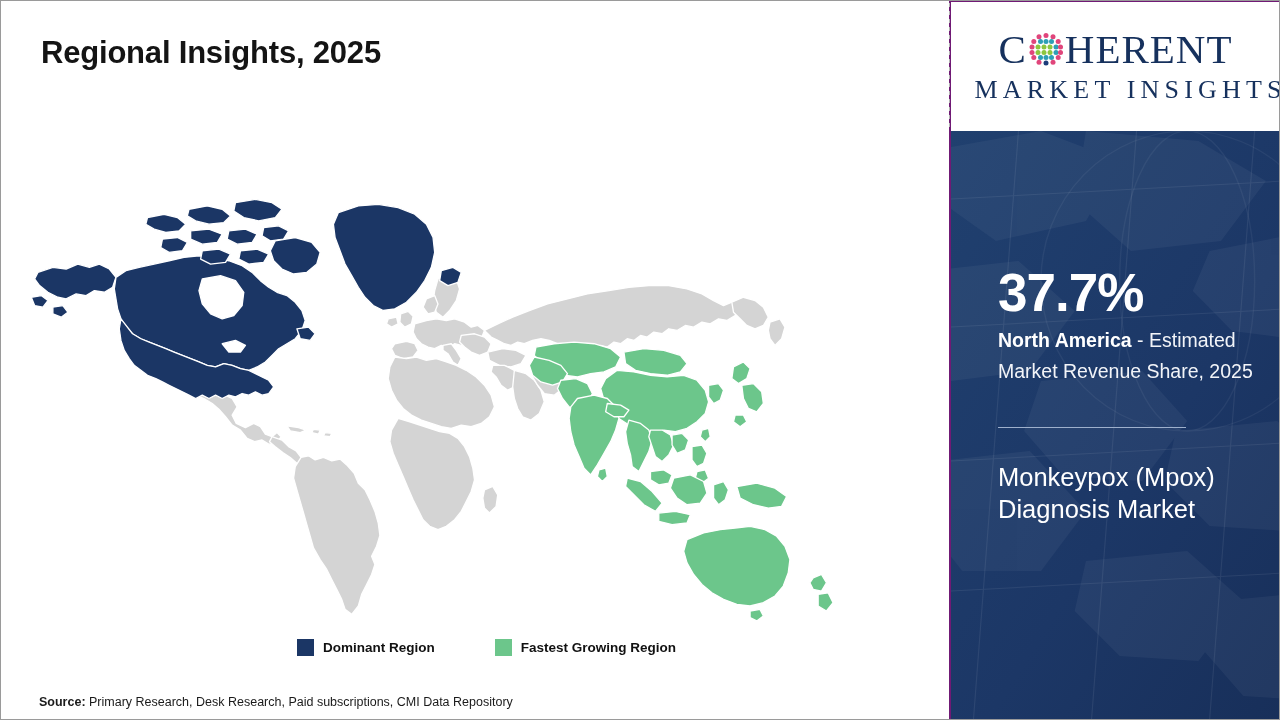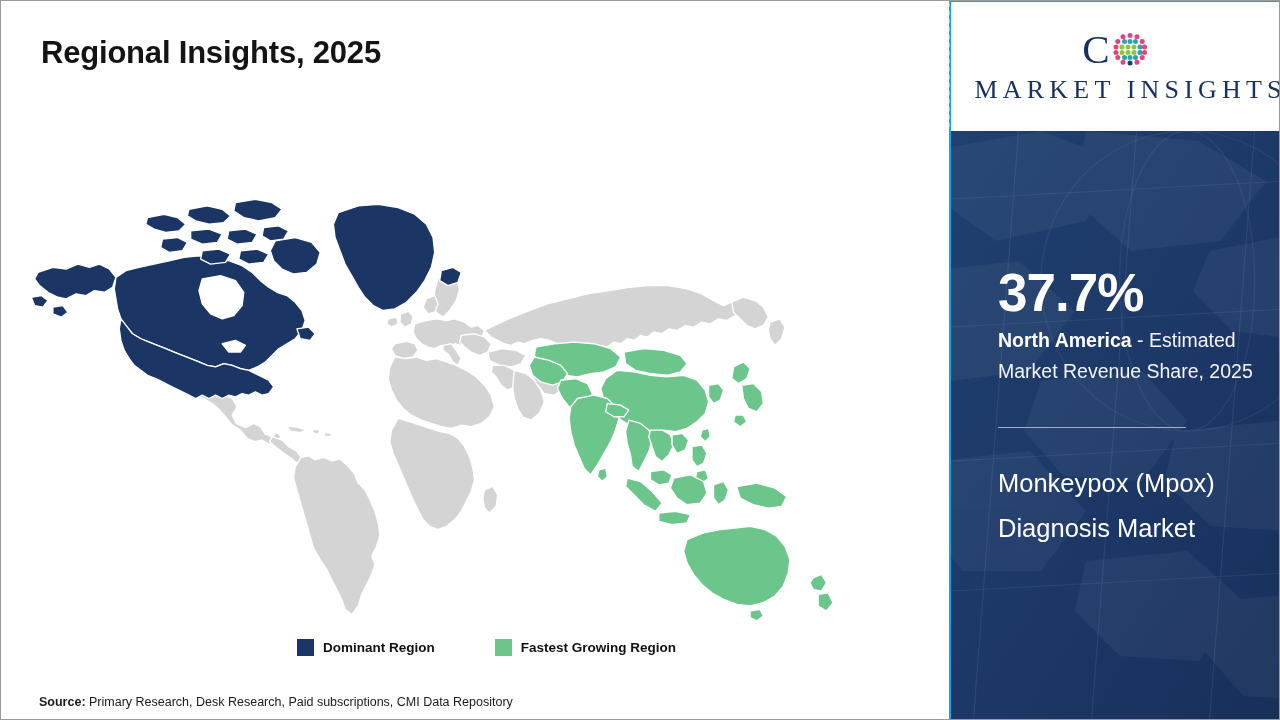--- a/index.html
+++ b/index.html
@@ -6,21 +6,21 @@
   body{
     width:1280px;height:720px;overflow:hidden;
     background:#ffffff;
     font-family:"Liberation Sans","DejaVu Sans",sans-serif;
     -webkit-font-smoothing:antialiased;
   }
   #page{
     position:relative;width:1280px;height:720px;
     box-sizing:border-box;
     border:1px solid #9a9a9a;
-    background:#0ea5e9;overflow:hidden;
+    background:#701a75;overflow:hidden;
   }
 
   
   #left{
     position:absolute;left:0;top:0;width:948px;height:718px;
     background:#fff;
   }
   #title{
     position:absolute;left:40px;top:34px;
     font-size:31px;font-weight:bold;color:#141414;
@@ -107,21 +107,21 @@
     position:absolute;top:194px;left:0;width:266px;
     font-size:19.5px;line-height:31px;color:#f2f4f8;
   }
   #share-desc .bold{font-weight:bold;color:#fff;}
   #rule{
     position:absolute;top:296px;left:0;width:188px;height:1px;
     background:#9eb0cc;
   }
   #market-name{
     position:absolute;top:330px;left:0;width:240px;
-    font-size:25.5px;line-height:45px;color:#fff;font-weight:normal;
+    font-size:25.5px;line-height:32px;color:#fff;font-weight:normal;
   }
 </style>
 </head>
 <body>
 
 <div id="page">
 
   <div id="left">
 
     <div id="title">Regional Insights, 2025</div>
@@ -318,20 +318,21 @@
               <circle cx="12.5" cy="26.5" r="2.5" fill="#2e9fb5"></circle>
               <circle cx="18" cy="26.5" r="2.5" fill="#2e9fb5"></circle>
               <circle cx="23.5" cy="26.5" r="2.5" fill="#2e9fb5"></circle>
               <circle cx="30.2" cy="26.5" r="2.5" fill="#e0457b"></circle>
               <circle cx="11" cy="31.2" r="2.5" fill="#e0457b"></circle>
               <circle cx="18" cy="32" r="2.5" fill="#1c3c7a"></circle>
               <circle cx="25" cy="31.2" r="2.5" fill="#e0457b"></circle>
             </g>
           </svg>
         </span>
+        <span class="ltr">HERENT</span>
       </div>
       <div id="logo-bottom">MARKET INSIGHTS</div>
     </div>
   </div>
 
   <div id="panel">
     <div id="panel-texture">
       <svg viewBox="0 0 329 588" preserveAspectRatio="none">
         <defs>
           <linearGradient id="pg" x1="0" y1="0" x2="1" y2="1">

